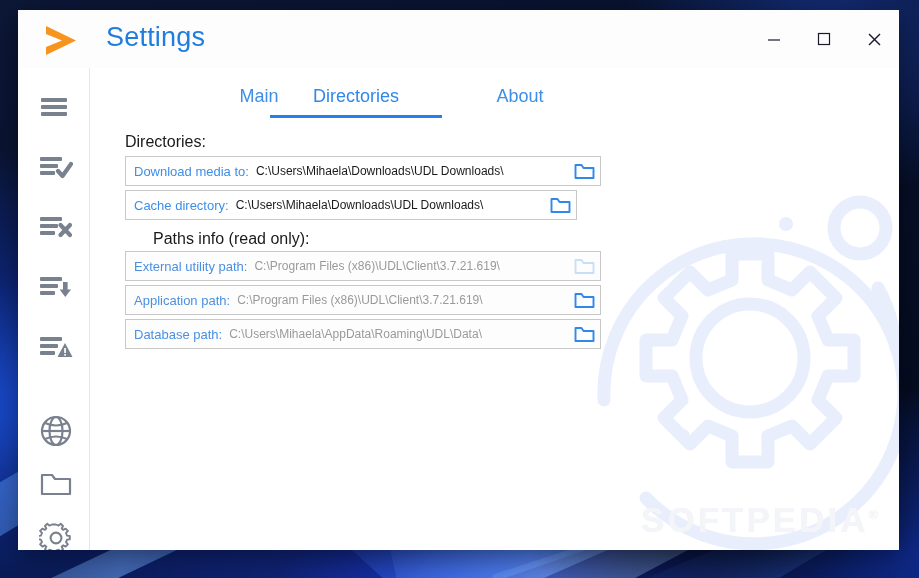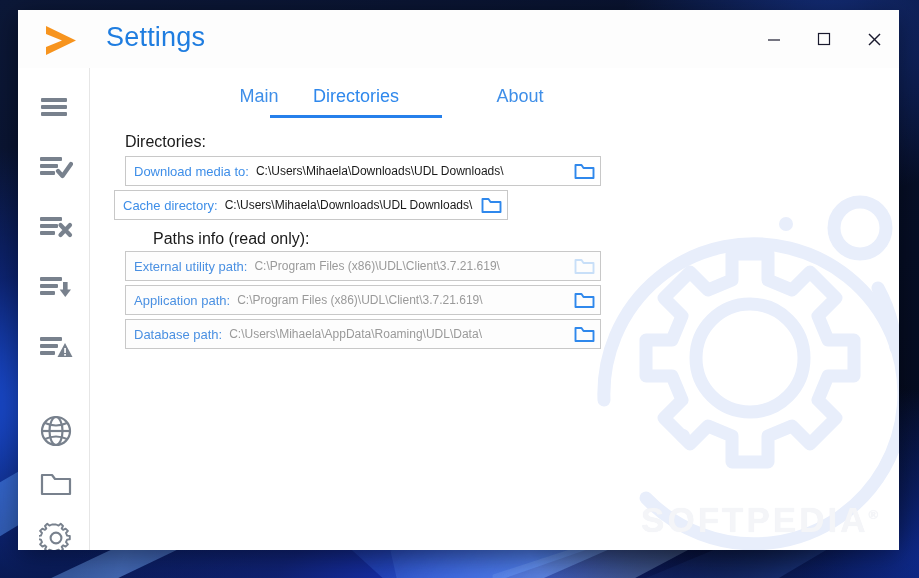--- a/index.html
+++ b/index.html
@@ -421,21 +421,21 @@
     <div class="field" style="left:35px; top:88px; width:476px;">
       <span class="field-label">Download media to:</span>
       <span class="field-value">C:\Users\Mihaela\Downloads\UDL Downloads\</span>
       <span class="browse-btn">
         <svg width="21" height="18" viewBox="0 0 21 18">
           <path d="M1.5 3 L1.5 16 L19.5 16 L19.5 6 L9.5 6 L7.5 3 Z" fill="none" stroke="#2f88ec" stroke-width="1.9" stroke-linejoin="round"></path>
         </svg>
       </span>
     </div>
 
-    <div class="field" style="left:24px; top:122px; width:394px;justify-content:space-between;">
+    <div class="field" style="left:35px; top:122px; width:452px;justify-content:space-between;">
       <span class="field-label">Cache directory:</span>
       <span class="field-value">C:\Users\Mihaela\Downloads\UDL Downloads\</span>
       <span class="browse-btn">
         <svg width="21" height="18" viewBox="0 0 21 18">
           <path d="M1.5 3 L1.5 16 L19.5 16 L19.5 6 L9.5 6 L7.5 3 Z" fill="none" stroke="#2f88ec" stroke-width="1.9" stroke-linejoin="round"></path>
         </svg>
       </span>
     </div>
 
     <div class="section-label" style="left:35px; top:162px;margin-left:28px;">Paths info (read only):</div>

